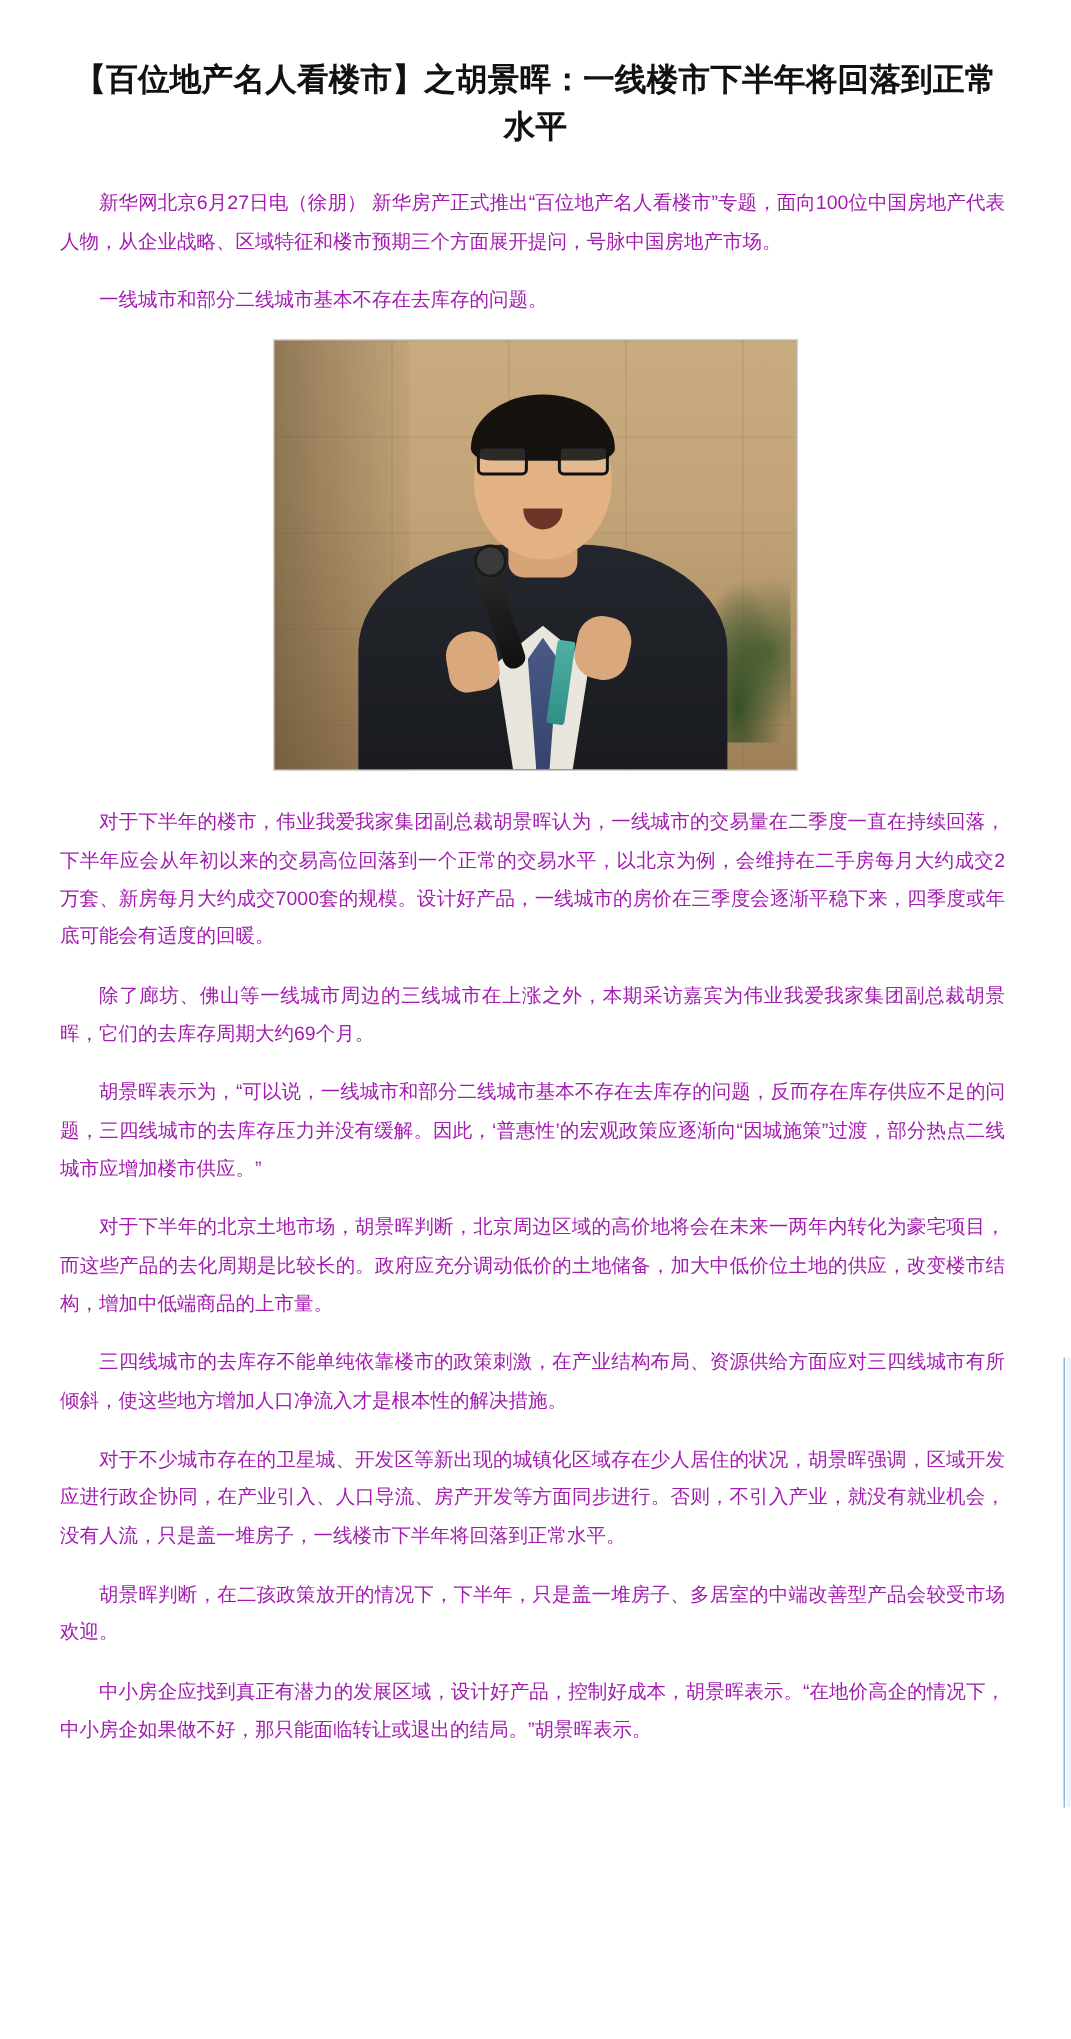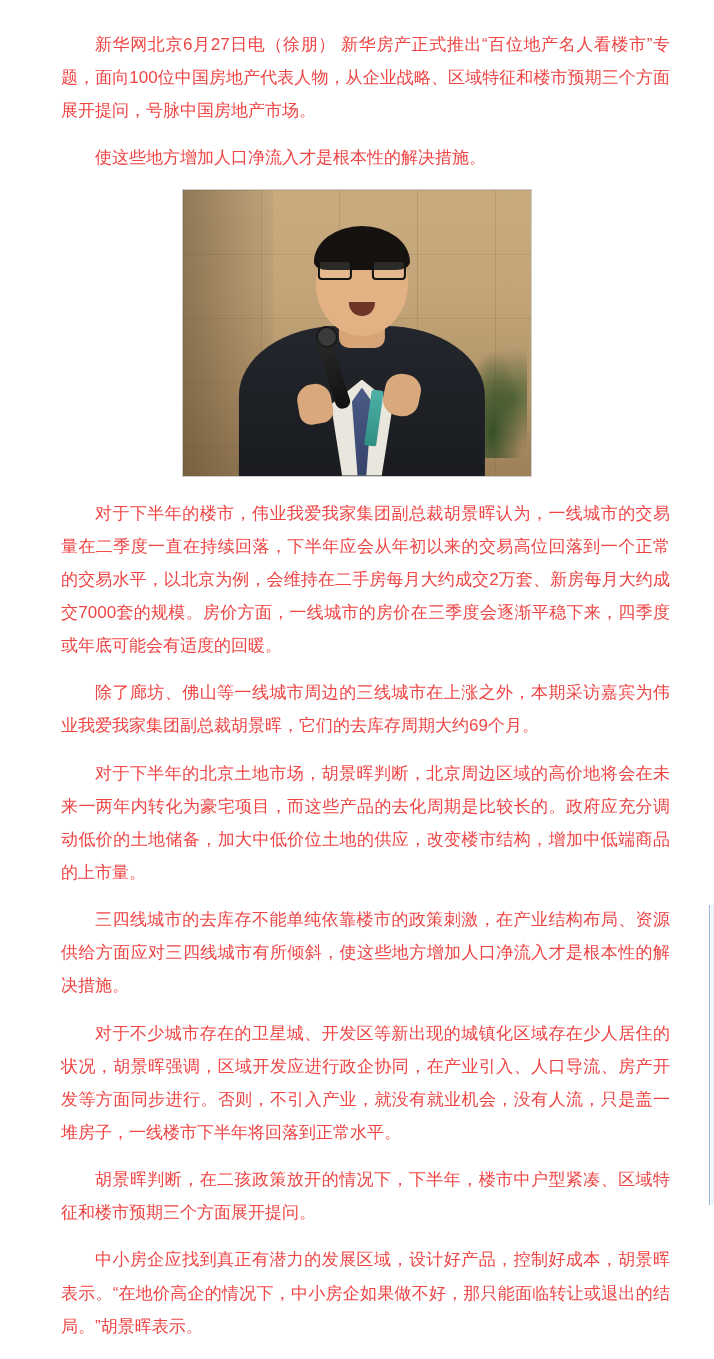--- a/index.html
+++ b/index.html
@@ -26,26 +26,26 @@
   .article-title {
     font-size: 21px;
     font-weight: bold;
     line-height: 1.48;
     text-align: center;
     color: #111111;
     margin: 10px 12px 22px 12px;
     letter-spacing: 0.2px;
   }
   .para {
-    font-size: 17px;
+    font-size: 13px;
     line-height: 1.95;
-    color: #ef4444;
+    color: #a21caf;
     text-align: justify;
     text-justify: inter-ideograph;
-    margin: 0 10px 14px 27px;
+    margin: 0 10px 14px 6px;
     text-indent: 2em;
   }
   .figure {
     margin: 14px 0 16px 0;
     text-align: center;
   }
   .photo {
     width: 350px;
     height: 288px;
     display: inline-block;
@@ -263,23 +263,24 @@
     width: 3px;
     height: 300px;
     background: #eef3f8;
   }
 </style>
 </head>
 <body>
 
 <div class="page">
 
+  <h1 class="article-title">【百位地产名人看楼市】之胡景晖：一线楼市下半年将回落到正常水平</h1>
 
   <p class="para">新华网北京6月27日电（徐朋） 新华房产正式推出“百位地产名人看楼市”专题，面向100位中国房地产代表人物，从企业战略、区域特征和楼市预期三个方面展开提问，号脉中国房地产市场。</p>
-  <p class="para">使这些地方增加人口净流入才是根本性的解决措施。</p>
+  <p class="para">一线城市和部分二线城市基本不存在去库存的问题。</p>
 
   <div class="figure">
     <div class="photo">
       <div class="wall"></div>
       <div class="wall-dark"></div>
       <div class="plant"></div>
       <div class="person">
         <div class="suit"></div>
         <div class="shirt"></div>
         <div class="tie"></div>
@@ -294,23 +295,24 @@
         </div>
         <div class="mouth"></div>
         <div class="mic"></div>
         <div class="mic-head"></div>
         <div class="hand-right"></div>
         <div class="hand-left"></div>
       </div>
     </div>
   </div>
 
-  <p class="para">对于下半年的楼市，伟业我爱我家集团副总裁胡景晖认为，一线城市的交易量在二季度一直在持续回落，下半年应会从年初以来的交易高位回落到一个正常的交易水平，以北京为例，会维持在二手房每月大约成交2万套、新房每月大约成交7000套的规模。房价方面，一线城市的房价在三季度会逐渐平稳下来，四季度或年底可能会有适度的回暖。</p>
+  <p class="para">对于下半年的楼市，伟业我爱我家集团副总裁胡景晖认为，一线城市的交易量在二季度一直在持续回落，下半年应会从年初以来的交易高位回落到一个正常的交易水平，以北京为例，会维持在二手房每月大约成交2万套、新房每月大约成交7000套的规模。设计好产品，一线城市的房价在三季度会逐渐平稳下来，四季度或年底可能会有适度的回暖。</p>
   <p class="para">除了廊坊、佛山等一线城市周边的三线城市在上涨之外，本期采访嘉宾为伟业我爱我家集团副总裁胡景晖，它们的去库存周期大约69个月。</p>
+  <p class="para">胡景晖表示为，“可以说，一线城市和部分二线城市基本不存在去库存的问题，反而存在库存供应不足的问题，三四线城市的去库存压力并没有缓解。因此，‘普惠性’的宏观政策应逐渐向“因城施策”过渡，部分热点二线城市应增加楼市供应。”</p>
   <p class="para">对于下半年的北京土地市场，胡景晖判断，北京周边区域的高价地将会在未来一两年内转化为豪宅项目，而这些产品的去化周期是比较长的。政府应充分调动低价的土地储备，加大中低价位土地的供应，改变楼市结构，增加中低端商品的上市量。</p>
   <p class="para">三四线城市的去库存不能单纯依靠楼市的政策刺激，在产业结构布局、资源供给方面应对三四线城市有所倾斜，使这些地方增加人口净流入才是根本性的解决措施。</p>
   <p class="para">对于不少城市存在的卫星城、开发区等新出现的城镇化区域存在少人居住的状况，胡景晖强调，区域开发应进行政企协同，在产业引入、人口导流、房产开发等方面同步进行。否则，不引入产业，就没有就业机会，没有人流，只是盖一堆房子，一线楼市下半年将回落到正常水平。</p>
-  <p class="para">胡景晖判断，在二孩政策放开的情况下，下半年，楼市中户型紧凑、区域特征和楼市预期三个方面展开提问。</p>
+  <p class="para">胡景晖判断，在二孩政策放开的情况下，下半年，只是盖一堆房子、多居室的中端改善型产品会较受市场欢迎。</p>
   <p class="para">中小房企应找到真正有潜力的发展区域，设计好产品，控制好成本，胡景晖表示。“在地价高企的情况下，中小房企如果做不好，那只能面临转让或退出的结局。”胡景晖表示。</p>
 
   <div class="edge-line2"></div>
   <div class="edge-line"></div>
 </div>
 
 </body></html>

